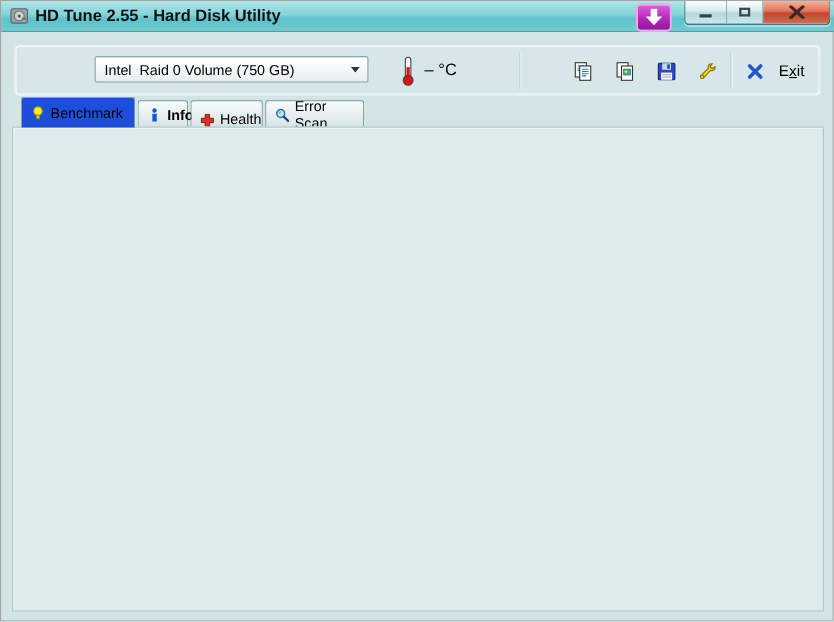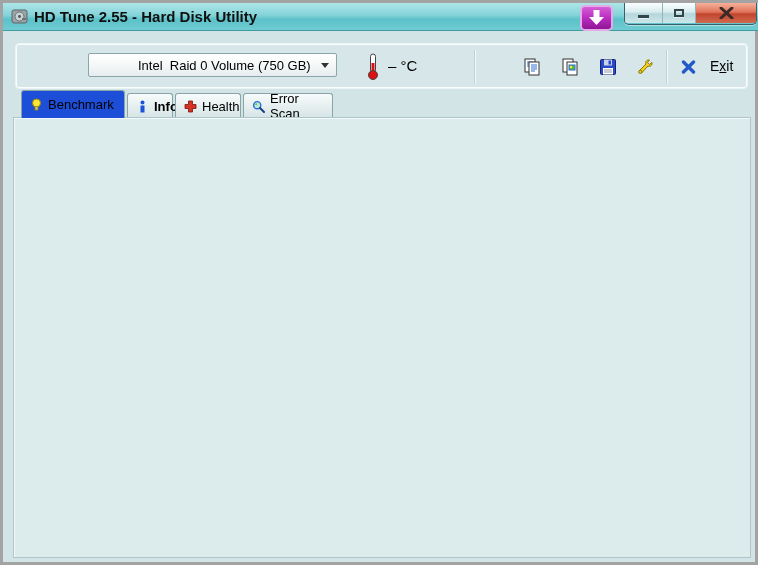--- a/index.html
+++ b/index.html
@@ -1,18 +1,18 @@
 <!DOCTYPE html>
 <html><head>
 <meta charset="utf-8">
 <style>
   html,body{margin:0;padding:0;}
   body{width:758px;height:565px;position:relative;font-family:"Liberation Sans",sans-serif;
        background:#d2e4e6;overflow:hidden;-webkit-font-smoothing:antialiased;}
-  .win{position:absolute;inset:0;border:3px solid #a3a3a3;box-sizing:border-box;}
+  .win{position:absolute;inset:0;border:1px solid #a3a3a3;box-sizing:border-box;}
 
   
   .titlebar{position:absolute;left:0;top:0;width:758px;height:28px;
     background:linear-gradient(#aee5e8 0%,#84d4d9 45%,#5cc2c9 60%,#6fcbd1 100%);
     border-bottom:1px solid #3f9aa1;box-sizing:border-box;}
   .app-icon{position:absolute;left:8px;top:5px;width:17px;height:17px;}
   .title-text{position:absolute;left:31px;top:0;line-height:27px;font-size:15px;font-weight:bold;color:#101010;}
   .annot-btn{position:absolute;left:577px;top:2px;width:33px;height:26px;border-radius:5px;
     background:linear-gradient(#d55fd8,#b92cbf 50%,#8f1796);border:2px solid #e3ace6;box-sizing:border-box;}
   .winbtns{position:absolute;right:4px;top:0;height:21px;display:flex;
@@ -24,21 +24,21 @@
   .wbtn.close{width:60px;border-right:none;background:linear-gradient(#f6b09a,#e0745b 45%,#c1452e 55%,#d06a4f);}
   .glyph-min{width:11px;height:3px;background:#33444a;margin-top:7px;box-shadow:0 1px 0 rgba(255,255,255,.6);}
   .glyph-max{width:10px;height:8px;border:2px solid #33444a;box-sizing:border-box;box-shadow:0 1px 0 rgba(255,255,255,.5);}
 
   
   .toolbar{position:absolute;left:12px;top:40px;width:733px;height:46px;border-radius:4px;
     border:1px solid #eaf4f5;box-shadow:inset 0 0 0 1px #fbfdfd;background:#d7e7e9;box-sizing:border-box;}
   .combo{position:absolute;left:72px;top:9px;width:249px;height:24px;box-sizing:border-box;
     border:1px solid #8ba6ab;border-radius:2px;background:linear-gradient(#ffffff,#f4f7f7 55%,#e6ecee);
     font-size:13px;color:#000;}
-  .combo .txt{position:absolute;left:8px;top:4px;white-space:pre;margin-left:41px;}
+  .combo .txt{position:absolute;left:8px;top:4px;white-space:pre;}
   .combo .arrow{position:absolute;right:7px;top:9px;width:0;height:0;
     border-left:4px solid transparent;border-right:4px solid transparent;border-top:5px solid #333;}
   .temp-text{position:absolute;left:372px;top:13px;font-size:15px;color:#000;}
   .tb-sep{position:absolute;top:6px;width:1px;height:33px;background:#bcd2d5;box-shadow:1px 0 0 #f4fafa;}
   .tb-btn{position:absolute;top:11px;width:24px;height:24px;display:flex;align-items:center;justify-content:center;}
   .exit-label{position:absolute;left:694px;top:14px;font-size:14px;color:#000;}
   .exit-label .accel{text-decoration:underline;}
 
   
   .tab{position:absolute;box-sizing:border-box;border:1px solid #8aa4a8;border-bottom:none;
@@ -170,21 +170,21 @@
     </svg>
     <span>Benchmark</span>
   </div>
   <div class="tab" style="left:124px;top:90px;width:46px;height:25px;font-weight:bold;">
     <svg class="ticon" viewBox="0 0 13 13">
       <circle cx="6.5" cy="2.4" r="2" fill="#1a52d8"></circle>
       <path d="M4.5 5.5 h4 v7 h-4 z" fill="#1a52d8"></path>
     </svg>
     <span>Info</span>
   </div>
-  <div class="tab" style="left:172px;top:90px;width:66px;height:25px;">
+  <div class="tab" style="left:172px;top:90px;width:66px;height:25px;align-items:flex-end;">
     <svg class="ticon" viewBox="0 0 13 13">
       <path d="M4.5 1h4v3.5H12v4H8.5V12h-4V8.5H1v-4h3.5z" fill="#d43222" stroke="#7c130a" stroke-width=".8"></path>
     </svg>
     <span>Health</span>
   </div>
   <div class="tab" style="left:240px;top:90px;width:90px;height:25px;">
     <svg class="ticon" viewBox="0 0 13 13">
       <circle cx="5.2" cy="5.2" r="3.6" fill="#bfe8d8" stroke="#2a6fd4" stroke-width="1.4"></circle>
       <path d="M8 8 L12 12" stroke="#1a3f8c" stroke-width="2" stroke-linecap="round"></path>
       <circle cx="4.2" cy="4.2" r="1" fill="#58c858"></circle>

